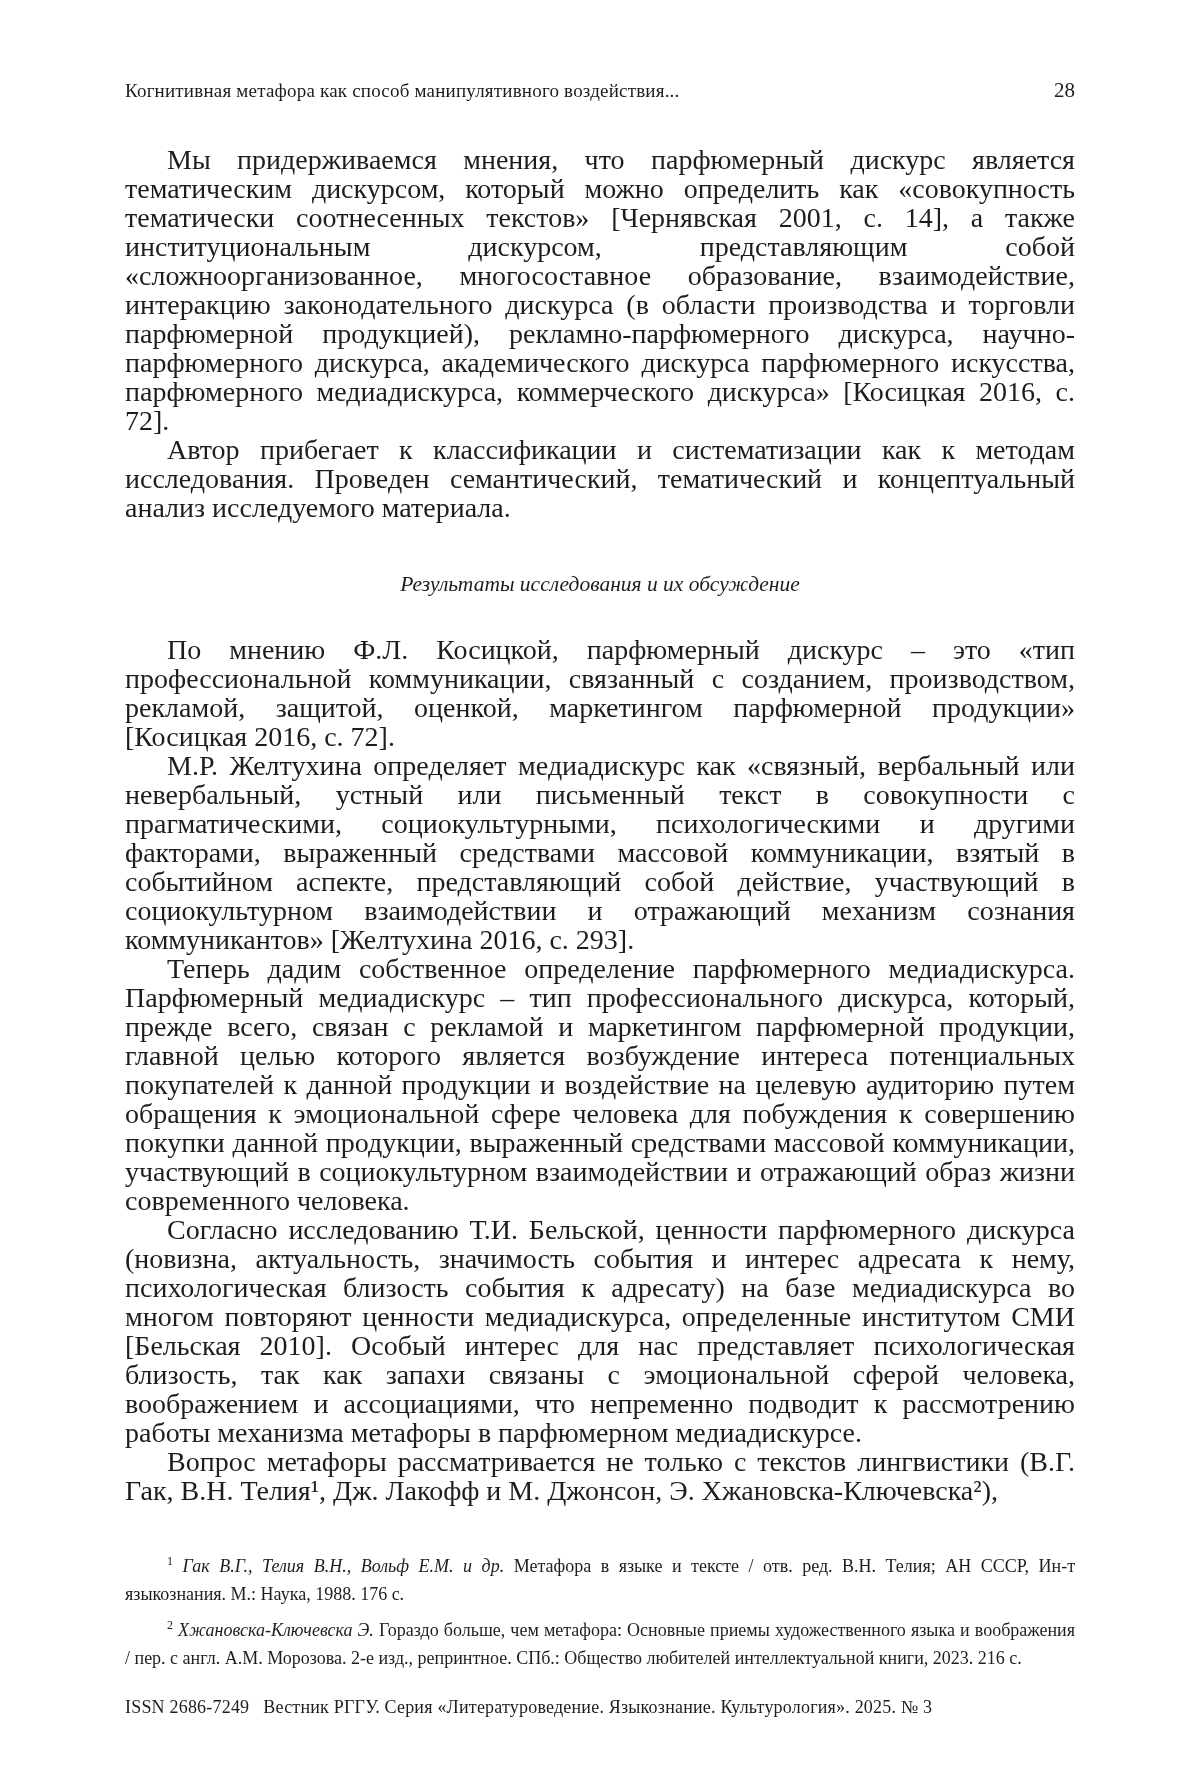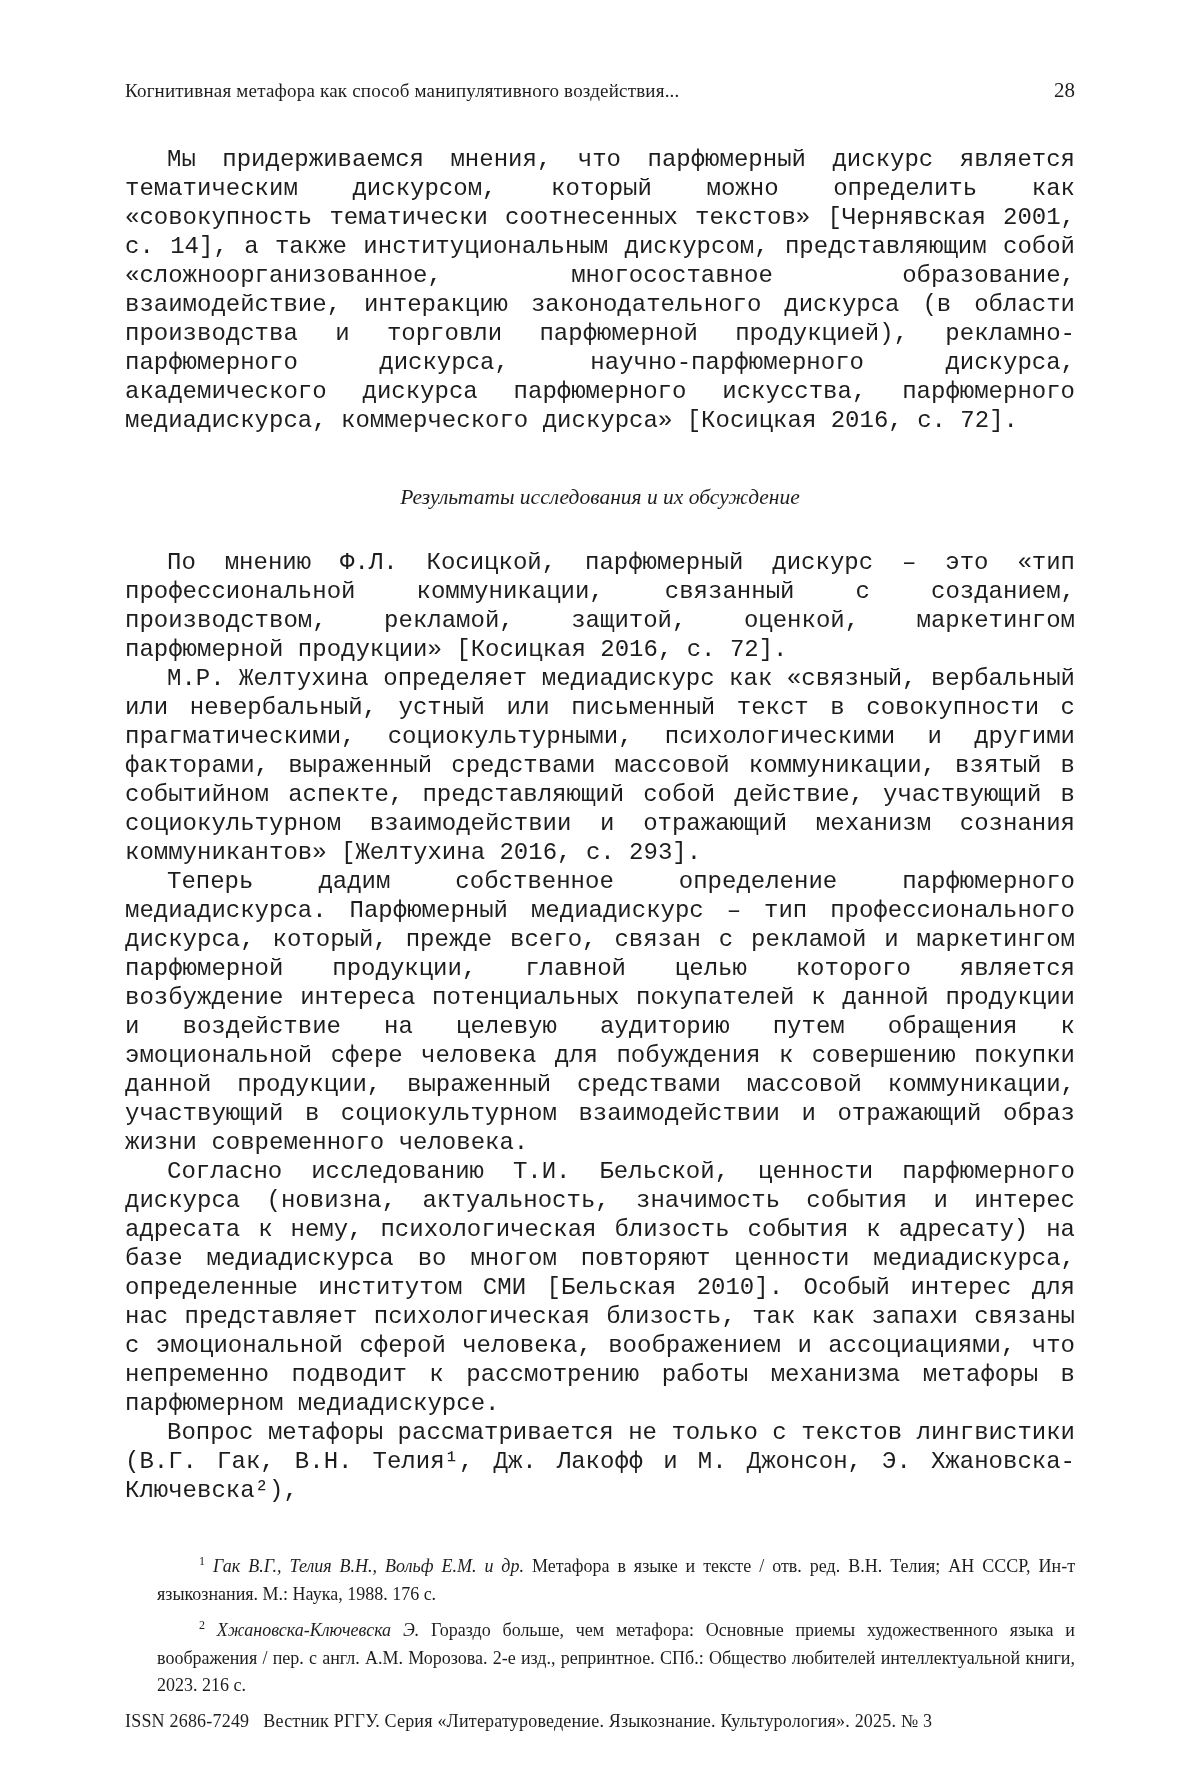--- a/index.html
+++ b/index.html
@@ -22,73 +22,72 @@
     display: flex;
     justify-content: space-between;
     align-items: baseline;
     font-size: 19px;
     margin-bottom: 42px;
   }
   .running-header .rh-title { letter-spacing: 0.2px; }
   .running-header .rh-page { font-size: 21px; }
   .body-text p {
     margin: 0;
-    font-size: 24px;
+    font-size: 28px;
     line-height: 29px;
     text-align: justify;
     text-indent: 42px;
-    font-family: Liberation Mono, monospace;
   }
   .section-heading {
     font-style: italic;
     font-weight: normal;
     font-size: 21.5px;
     margin: 50px 0 38px 0;
     text-indent: 0;
     text-align: center;
   }
   .footnotes {
     margin-top: 48px;
-    margin-left: 32px;
   }
   .footnotes p {
     margin: 0 0 9px 0;
     font-size: 18px;
     line-height: 27.5px;
     text-align: justify;
     text-indent: 42px;
   }
   .footnotes sup {
     font-size: 12px;
     line-height: 0;
   }
   .fn-authors { font-style: italic; }
   .page-footer {
     position: absolute;
     left: 125px;
     right: 125px;
-    bottom: 48px;
+    bottom: 62px;
     font-size: 18px;
     letter-spacing: 0.2px;
     white-space: nowrap;
   }
   .page-footer .issn { margin-right: 14px; }
 </style>
 </head>
 <body>
 
 <div class="page">
 
   <div class="running-header">
     <span class="rh-title">Когнитивная метафора как способ манипулятивного воздействия...</span>
     <span class="rh-page">28</span>
   </div>
 
   <div class="body-text">
     <p>Мы придерживаемся мнения, что парфюмерный дискурс является тематическим дискурсом, который можно определить как «совокупность тематически соотнесенных текстов» [Чернявская 2001, с. 14], а также институциональным дискурсом, представляющим собой «сложноорганизованное, многосоставное образование, взаимодействие, интеракцию законодательного дискурса (в области производства и торговли парфюмерной продукцией), рекламно-парфюмерного дискурса, научно-парфюмерного дискурса, академического дискурса парфюмерного искусства, парфюмерного медиадискурса, коммерческого дискурса» [Косицкая 2016, с. 72].</p>
+    <p>Автор прибегает к классификации и систематизации как к методам исследования. Проведен семантический, тематический и концептуальный анализ исследуемого материала.</p>
 
     <h2 class="section-heading">Результаты исследования и их обсуждение</h2>
 
     <p>По мнению Ф.Л. Косицкой, парфюмерный дискурс – это «тип профессиональной коммуникации, связанный с созданием, производством, рекламой, защитой, оценкой, маркетингом парфюмерной продукции» [Косицкая 2016, с. 72].</p>
     <p>М.Р. Желтухина определяет медиадискурс как «связный, вербальный или невербальный, устный или письменный текст в совокупности с прагматическими, социокультурными, психологическими и другими факторами, выраженный средствами массовой коммуникации, взятый в событийном аспекте, представляющий собой действие, участвующий в социокультурном взаимодействии и отражающий механизм сознания коммуникантов» [Желтухина 2016, с. 293].</p>
     <p>Теперь дадим собственное определение парфюмерного медиадискурса. Парфюмерный медиадискурс – тип профессионального дискурса, который, прежде всего, связан с рекламой и маркетингом парфюмерной продукции, главной целью которого является возбуждение интереса потенциальных покупателей к данной продукции и воздействие на целевую аудиторию путем обращения к эмоциональной сфере человека для побуждения к совершению покупки данной продукции, выраженный средствами массовой коммуникации, участвующий в социокультурном взаимодействии и отражающий образ жизни современного человека.</p>
     <p>Согласно исследованию Т.И. Бельской, ценности парфюмерного дискурса (новизна, актуальность, значимость события и интерес адресата к нему, психологическая близость события к адресату) на базе медиадискурса во многом повторяют ценности медиадискурса, определенные институтом СМИ [Бельская 2010]. Особый интерес для нас представляет психологическая близость, так как запахи связаны с эмоциональной сферой человека, воображением и ассоциациями, что непременно подводит к рассмотрению работы механизма метафоры в парфюмерном медиадискурсе.</p>
     <p>Вопрос метафоры рассматривается не только с текстов лингвистики (В.Г. Гак, В.Н. Телия¹, Дж. Лакофф и М. Джонсон, Э. Хжановска-Ключевска²),</p>
   </div>
 

